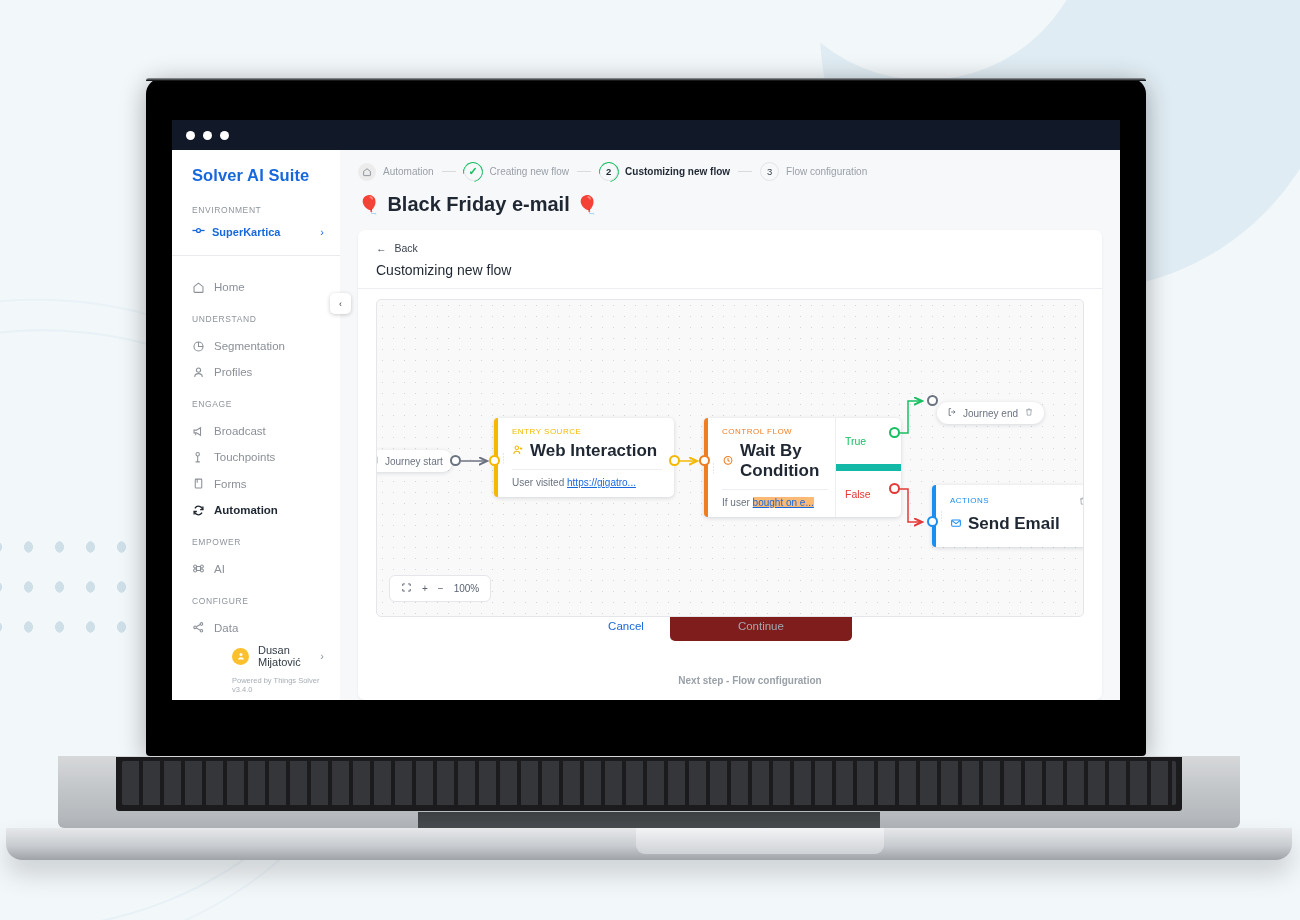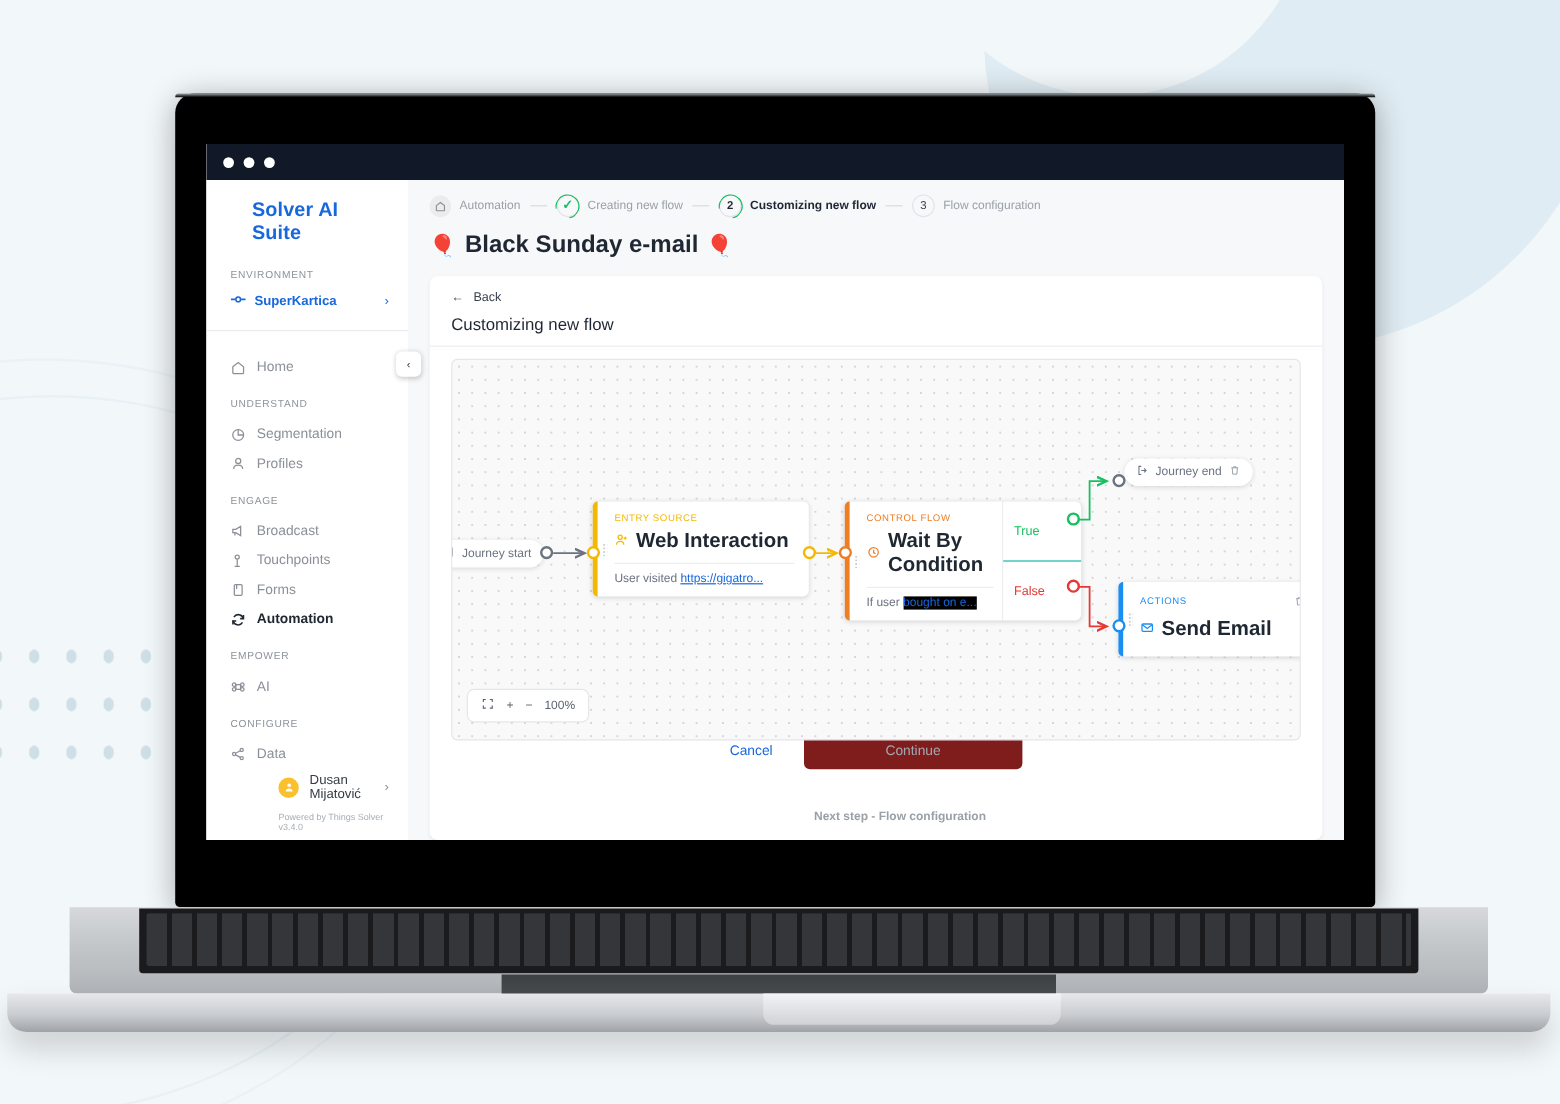--- a/index.html
+++ b/index.html
@@ -78,21 +78,21 @@
   .app { display: flex; height: 550px; background: #f7f8fa; position: relative; }
 
   
   .sidebar {
     width: 168px; background: #ffffff; flex-shrink: 0;
     padding: 16px 0 0 0; position: relative;
     display: flex; flex-direction: column;
   }
   .brand {
     font-size: 16.5px; font-weight: bold; color: #1868dd;
-    padding: 0 38px; margin-bottom: 20px; letter-spacing: .1px;
+    padding: 0 20px; margin-bottom: 20px; letter-spacing: .1px;
   }
   .sec-label {
     font-size: 8.5px; color: #8e949c; letter-spacing: .6px;
     padding: 0 20px; margin-bottom: 9px; text-transform: uppercase;
   }
   .env-row {
     display: flex; align-items: center; gap: 7px;
     padding: 0 16px 0 20px; color: #1868dd; font-size: 11px; font-weight: bold;
     margin-bottom: 16px;
   }
@@ -193,21 +193,21 @@
     width: 4px; height: 11px;
     background-image: radial-gradient(#c9ccd1 .8px, transparent .9px);
     background-size: 3px 3px;
   }
   .node-body { padding: 9px 12px 9px 18px; }
   .node-kicker { font-size: 8px; letter-spacing: .5px; margin-bottom: 5px; }
   .node-title { display: flex; align-items: center; gap: 6px; font-size: 17px; font-weight: bold; color: #1f2733; }
   .node-sep { height: 1px; background: #eceef1; margin: 8px 0 7px; }
   .node-sub { font-size: 10px; color: #6b7280; }
   .node-sub a { color: #1868dd; text-decoration: underline; }
-  .hl { background: #000000; color: #1868dd; }
+  .hl { background: #fdba74; color: #1868dd; text-decoration: underline; }
 
   .port {
     position: absolute; width: 11px; height: 11px; border-radius: 50%;
     background: #fff; border: 2.6px solid #9aa0a6; z-index: 4;
   }
   .port.y { border-color: #f5b800; }
   .port.o { border-color: #ef7d22; }
   .port.g { border-color: #16c060; }
   .port.r { border-color: #e53935; }
   .port.b { border-color: #1b8ef2; }
@@ -219,21 +219,21 @@
     display: flex; align-items: center; gap: 6px;
     padding: 5px 10px; font-size: 10px; color: #6b7280; white-space: nowrap;
   }
 
   .branch {
     position: absolute; right: 0; top: 0; bottom: 0; width: 66px;
     border-left: 1px solid #eceef1;
     display: flex; flex-direction: column;
   }
   .branch-cell { flex: 1; display: flex; align-items: center; padding-left: 9px; font-size: 10.5px; }
-  .branch-cell.t { color: #16c060; border-bottom: 1px solid #14b8a6; }
+  .branch-cell.t { color: #16c060; border-bottom: 7px solid #14b8a6; }
   .branch-cell.f { color: #e53935; }
 
   .trash { font-size: 10px; color: #9aa0a6; }
 
   .zoom-ctl {
     position: absolute; left: 12px; bottom: 14px;
     background: #fff; border: 1px solid #e4e6ea; border-radius: 6px;
     padding: 6px 11px; display: flex; align-items: center; gap: 10px;
     font-size: 10px; color: #5b6370;
   }
@@ -473,21 +473,21 @@
             <div class="crumb">
               <span class="step-circle">
                 <span>3</span>
               </span>
               <span class="crumb-txt">Flow configuration</span>
             </div>
           </div>
 
           <div class="page-title">
             <span class="balloon">🎈</span>
-            <span>Black Sunday e-mail</span>
+            <span>Black Friday e-mail</span>
             <span class="balloon">🎈</span>
           </div>
         </div>
 
         <div class="card">
           <div class="back-row">
             <span>←</span>
             <span>Back</span>
           </div>
           <div class="card-h">Customizing new flow</div>
@@ -580,21 +580,21 @@
                   </div>
                   <div class="branch-cell f">
                     <span>False</span>
                   </div>
                 </div>
               </div>
               <div class="port o" style="left:322px; top:155px;"></div>
               <div class="port g" style="left:512px; top:127px;"></div>
               <div class="port r" style="left:512px; top:183px;"></div>
 
-              <div class="pill" style="left:560px; top:82px; z-index:3;">
+              <div class="pill" style="left:560px; top:102px; z-index:3;">
                 <span>
                   <svg width="10" height="10" viewBox="0 0 16 16" fill="none" stroke="#6b7280" stroke-width="1.4">
                       <path d="M6.5 2.6H3.4v10.8h3.1"></path>
                       <path d="M6.6 8h6.3M10.3 5.4 12.9 8l-2.6 2.6"></path>
                     </svg>
                 </span>
                 <span>Journey end</span>
                 <span class="trash">
                   <svg width="10" height="10" viewBox="0 0 16 16" fill="none" stroke="#9aa0a6" stroke-width="1.3">
                       <path d="M3.4 4.6h9.2M6.2 4.6V3.2h3.6v1.4M4.6 4.6l.6 8.4h5.6l.6-8.4"></path>

